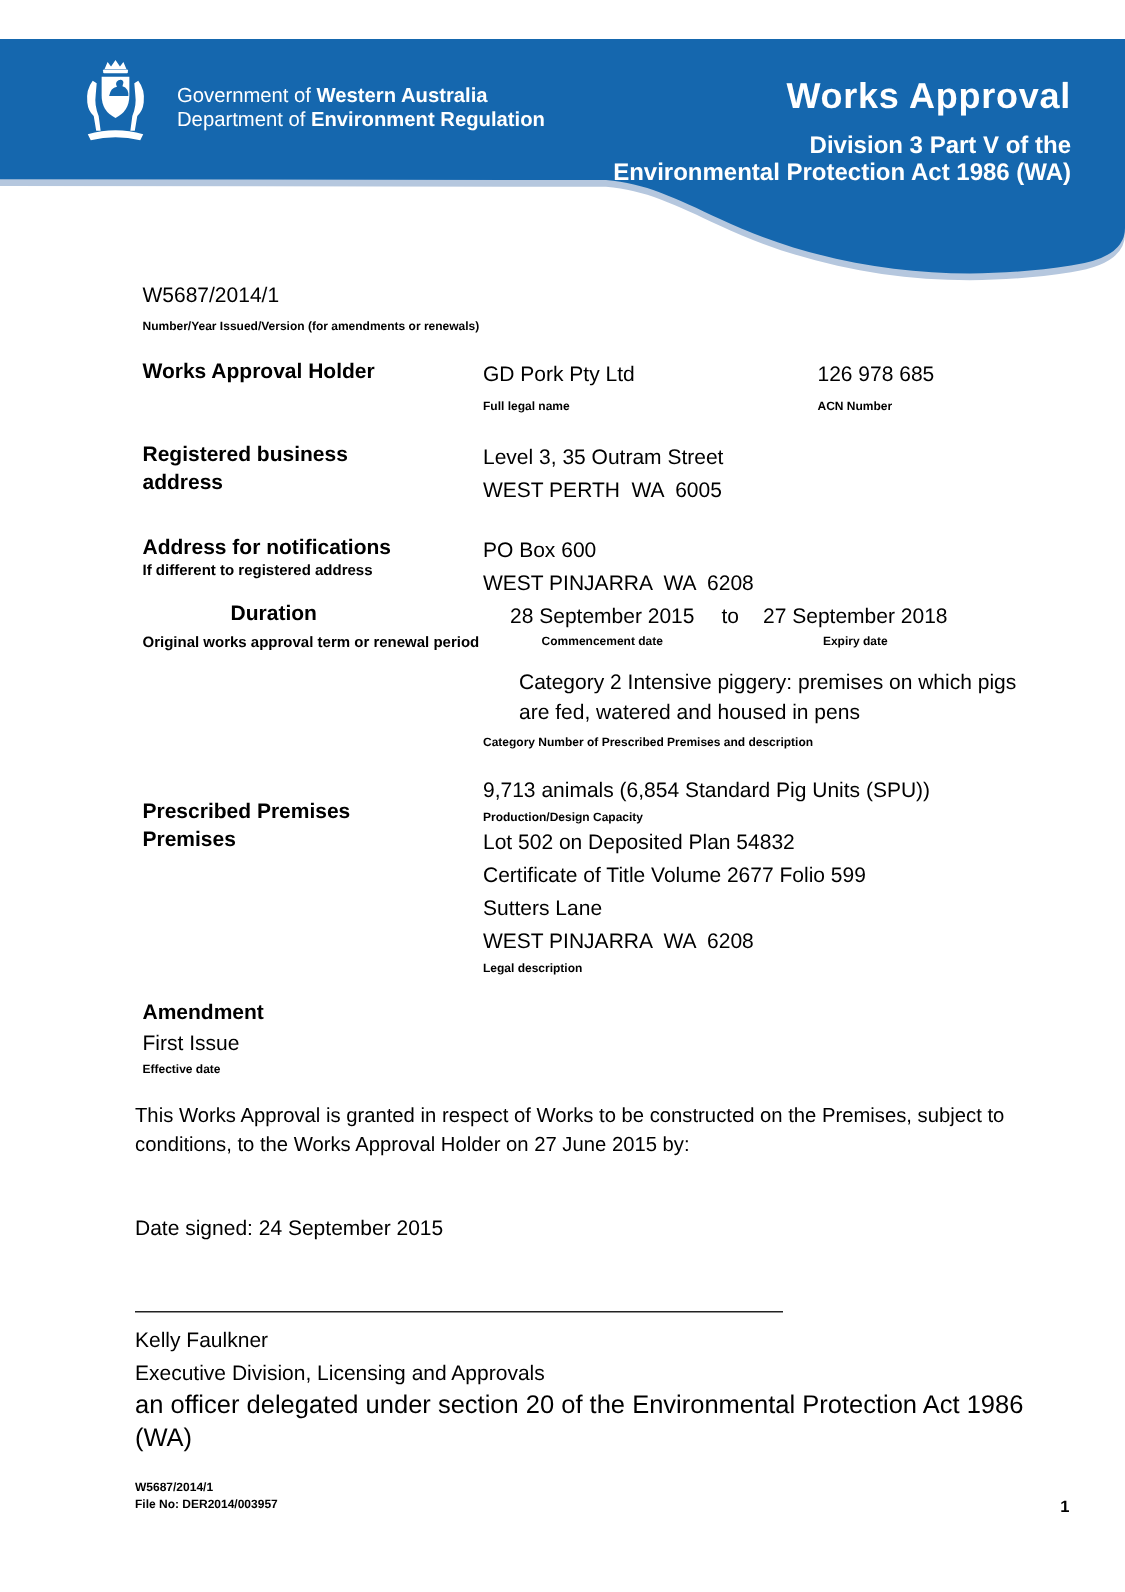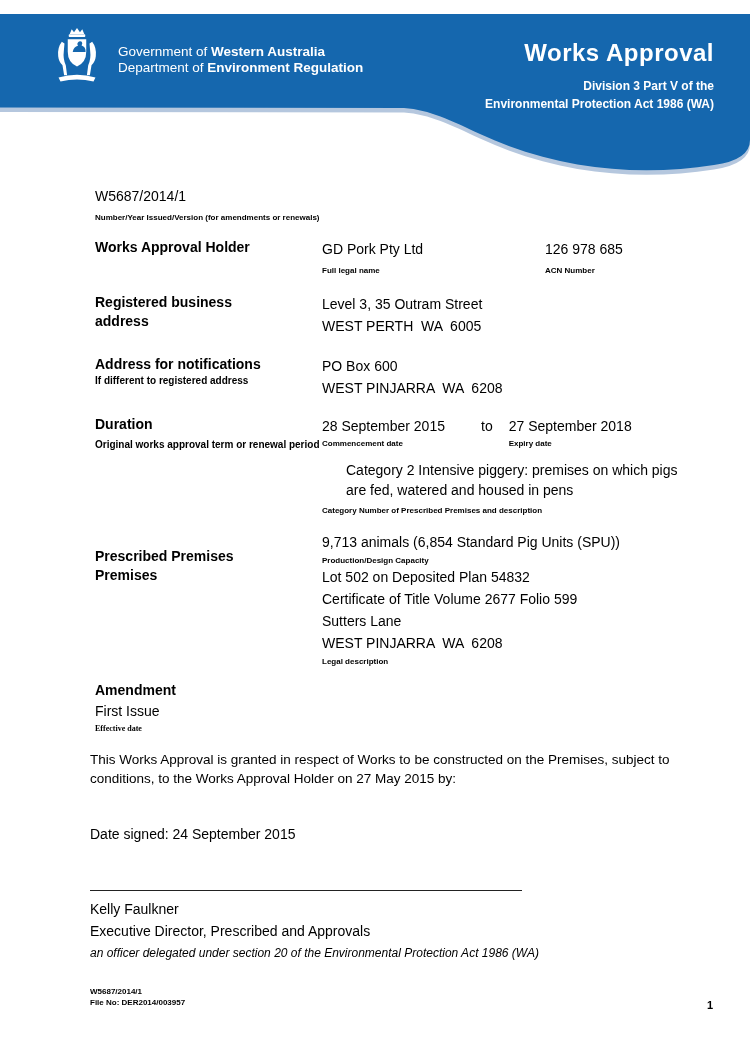--- a/index.html
+++ b/index.html
@@ -2,45 +2,45 @@
 <html><head>
 <meta charset="utf-8">
 <style>
   html,body { margin:0; padding:0; background:#888; }
   .page {
     position:relative; width:750px; height:1061px; margin:0 auto;
     background:#ffffff; overflow:hidden;
     font-family:"Liberation Sans","DejaVu Sans",sans-serif; color:#000;
   }
   
-  .banner { position:absolute; top:0; left:0; width:750px; height:180px; }
+  .banner { position:absolute; top:12px; left:0; width:750px; height:180px; }
   .banner svg.shape { position:absolute; top:0; left:0; }
   .crest { position:absolute; left:44px; top:27px; width:66px; height:64px; }
   .dept { position:absolute; left:118px; top:44px; color:#fff; font-size:13.5px; line-height:16px; }
   .dept b { font-weight:bold; }
   .titleblock { position:absolute; right:36px; top:36px; text-align:right; color:#fff; }
   .wa-title { font-size:24px; font-weight:bold; letter-spacing:0.5px; line-height:34px; }
-  .wa-sub { font-size:12px; font-weight:bold; line-height:18px; margin-top:7px; }
+  .wa-sub { font-size:16px; font-weight:bold; line-height:18px; margin-top:7px; }
   
   .content { position:absolute; top:185px; left:95px; width:600px; }
   .row { display:flex; align-items:flex-start; }
   .lbl { width:175px; margin-right:52px; flex:none; font-weight:bold; font-size:14px; line-height:19px; }
   .lblcap { font-weight:bold; font-size:10px; line-height:10px; margin-top:2px; white-space:nowrap; }
   .valcol { flex:1; min-width:0; }
   .val { font-size:14px; line-height:22px; white-space:pre-wrap; }
   .cap { font-weight:bold; font-size:8px; line-height:10px; margin-top:6px; white-space:nowrap; }
   .dur { display:flex; }
   .dur .sep { font-size:14px; line-height:22px; margin:0 16px 0 0; }
   .dur .grp1 { width:159px; flex:none; }
   .holder-grp1 { width:223px; flex:none; }
   .para { margin-top:16px; margin-left:-5px; width:592px; font-size:13.5px; line-height:19px; }
   .datesigned { margin-top:38px; margin-left:-5px; font-size:14px; }
   .sigline { margin:48px 0 0 -5px; width:432px; border:none; border-top:1.5px solid #222; }
   .signame { margin-top:7px; margin-left:-5px; font-size:14px; line-height:22px; }
-  .sigdeleg { margin-left:-5px; font-size:12px; line-height:22px; font-style:italic; }
+  .sigdeleg { margin-left:-5px; font-size:17px; line-height:22px; }
   
   .footleft { position:absolute; left:90px; top:986px; font-size:8px; font-weight:bold; line-height:11px; }
   .pagenum { position:absolute; right:37px; top:999px; font-size:11px; font-weight:bold; }
 </style>
 </head>
 <body>
 
 <div class="page">
 
   <div class="banner">
@@ -112,21 +112,21 @@
       <div class="lbl">
         <span>Address for notifications</span>
         <div class="lblcap">If different to registered address</div>
       </div>
       <div class="valcol">
         <div class="val">PO Box 600</div>
         <div class="val">WEST PINJARRA  WA  6208</div>
       </div>
     </div>
 
-    <div class="row" style="margin-top:16px;">
+    <div class="row" style="text-align:center;">
       <div class="lbl">
         <span>Duration</span>
         <div class="lblcap" style="margin-top:6px;">Original works approval term or renewal period</div>
       </div>
       <div class="valcol">
         <div class="dur">
           <div class="grp1">
             <div class="val">28 September 2015</div>
             <div class="cap" style="margin-top:2px;">Commencement date</div>
           </div>
@@ -157,31 +157,31 @@
         <div class="val">Sutters Lane</div>
         <div class="val">WEST PINJARRA  WA  6208</div>
         <div class="cap" style="margin-top:3px;">Legal description</div>
       </div>
     </div>
 
     <div class="row" style="margin-top:14px;flex-direction:column;">
       <div class="lbl">Amendment</div>
       <div class="valcol">
         <div class="val">First Issue</div>
-        <div class="cap" style="margin-top:2px;font-family:Liberation Serif, serif;">Effective date</div>
+        <div class="cap" style="margin-top:2px;">Effective date</div>
       </div>
     </div>
 
-    <div class="para">This Works Approval is granted in respect of Works to be constructed on the Premises, subject to conditions, to the Works Approval Holder on 27 May 2015 by:</div>
+    <div class="para">This Works Approval is granted in respect of Works to be constructed on the Premises, subject to conditions, to the Works Approval Holder on 27 June 2015 by:</div>
 
     <div class="datesigned">Date signed: 24 September 2015</div>
 
     <hr class="sigline">
     <div class="signame">Kelly Faulkner</div>
-    <div class="signame" style="margin-top:0;">Executive Director, Prescribed and Approvals</div>
+    <div class="signame" style="margin-top:0;">Executive Division, Licensing and Approvals</div>
     <div class="sigdeleg">an officer delegated under section 20 of the Environmental Protection Act 1986 (WA)</div>
   </div>
 
   <div class="footleft">
     <div>W5687/2014/1</div>
     <div>File No: DER2014/003957</div>
   </div>
   <div class="pagenum">1</div>
 
 </div>

